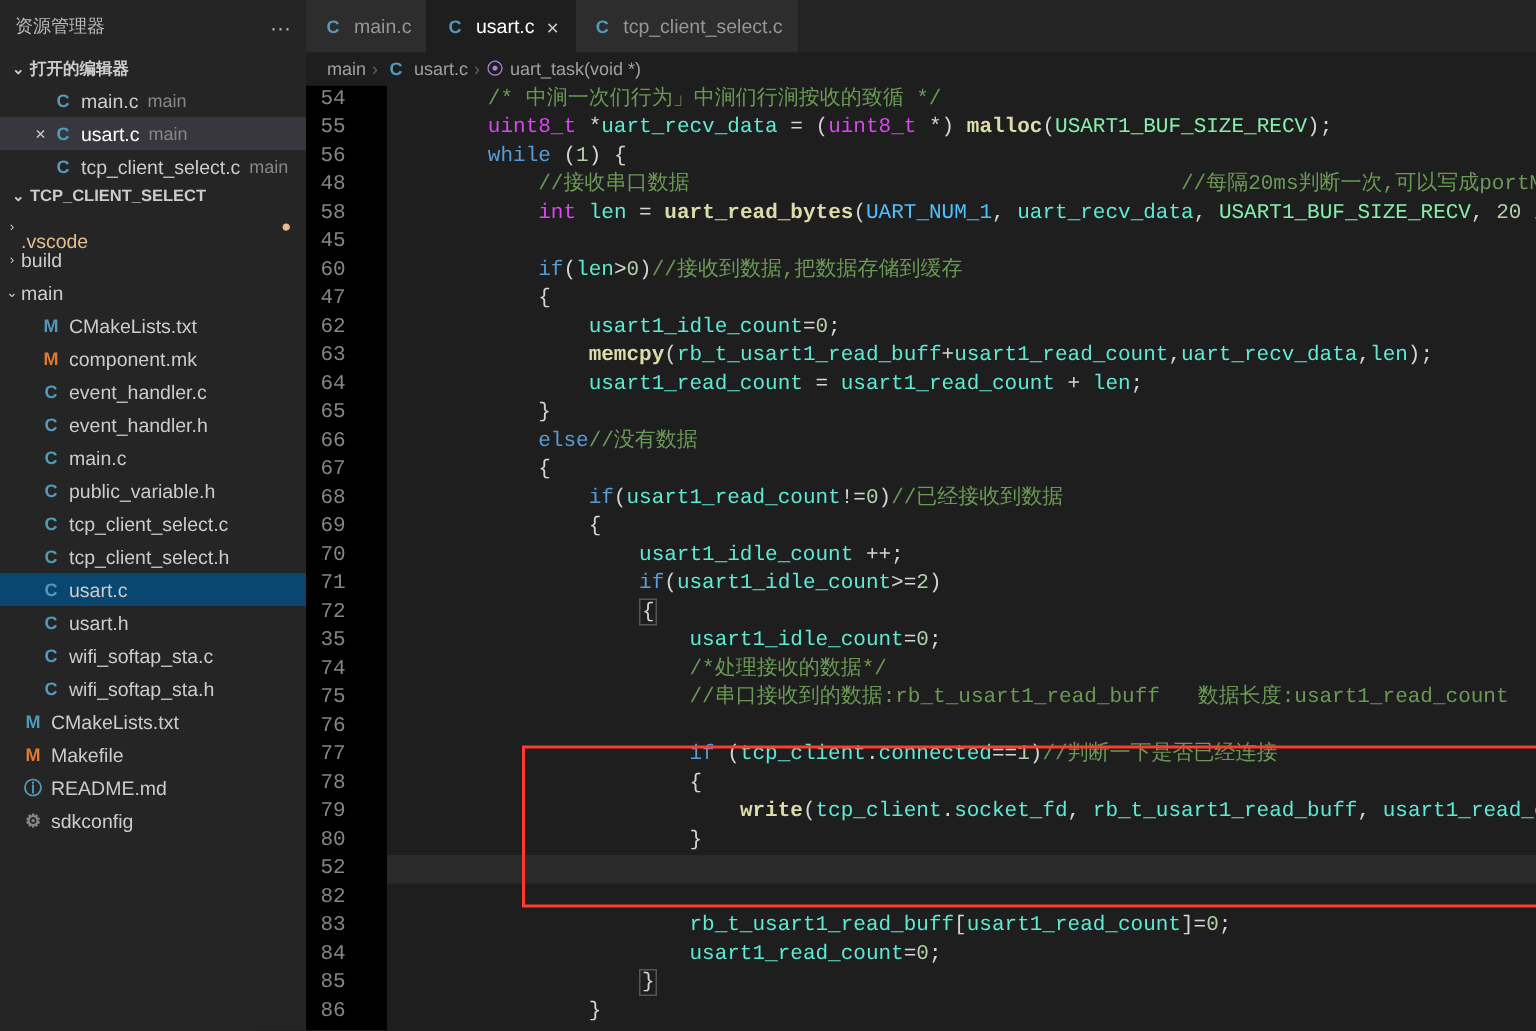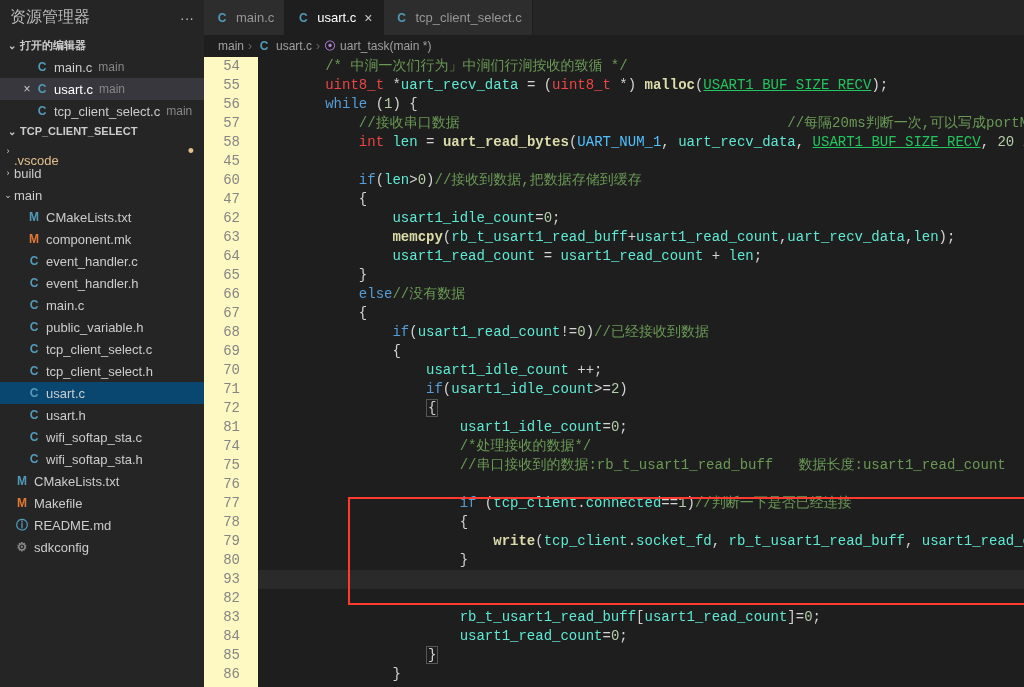--- a/index.html
+++ b/index.html
@@ -20,21 +20,21 @@
   flex-direction: column;
   flex-shrink: 0;
 }
 .sidebar-header {
   display: flex;
   align-items: center;
   justify-content: space-between;
   padding: 6px 10px;
   height: 35px;
 }
-.sidebar-title { font-size: 16px; color: #bbbbbb; }
+.sidebar-title { font-size: 12px; color: #bbbbbb; }
 .sidebar-more { color: #bbbbbb; font-size: 14px; cursor: pointer; }
 .section-header {
   font-size: 11px;
   font-weight: bold;
   color: #cccccc;
   padding: 3px 8px;
   display: flex;
   align-items: center;
   cursor: pointer;
 }
@@ -111,39 +111,39 @@
   flex: 1;
   display: flex;
   font-family: Consolas, "Courier New", monospace;
   font-size: 14px;
   line-height: 19px;
   overflow: hidden;
   position: relative;
 }
 .gutter {
   width: 54px;
-  text-align: right;
+  text-align: center;
   color: #858585;
   padding-right: 18px;
   user-select: none;
-  background: #fef9c3;
+  background: #000000;
 }
 .code {
   flex: 1;
   white-space: pre;
   overflow: hidden;
   position: relative;
 }
 .ln { height: 19px; }
 .c-keyword { color: #569cd6; }
-.c-type { color: #ef4444; }
+.c-type { color: #d946ef; }
 .c-func { color: #dcdcaa; font-weight: bold; }
 .c-num { color: #b5cea8; }
 .c-comment { color: #6a9955; text-align: right; }
-.c-macro { color: #22c55e; text-decoration: underline; }
+.c-macro { color: #86efac; }
 .c-ident { color: #5eead4; }
 .c-plain { color: #d4d4d4; }
 .c-enum { color: #4fc1ff; margin-top: 14px; }
 .highlight-box {
   position: absolute;
   border: 2px solid #ff3b30;
   left: 144px;
   top: 440px;
   width: 852px;
   height: 108px;
@@ -286,52 +286,52 @@
   <span>tcp_client_select.c</span>
   </div>
     </div>
   <div class="breadcrumb">
     <span>main</span>
     <span class="sep">›</span>
     <span class="file-icon icon-c">C</span>
     <span>usart.c</span>
     <span class="sep">›</span>
     <span class="bc-icon">⦿</span>
-    <span>uart_task(main *)</span>
+    <span>uart_task(void *)</span>
   </div>
   <div class="editor">
     <div class="gutter" id="gutter">
         <div class="ln">54</div>
         <div class="ln">55</div>
         <div class="ln">56</div>
-        <div class="ln">57</div>
+        <div class="ln">48</div>
         <div class="ln">58</div>
         <div class="ln">45</div>
         <div class="ln">60</div>
         <div class="ln">47</div>
         <div class="ln">62</div>
         <div class="ln">63</div>
         <div class="ln">64</div>
         <div class="ln">65</div>
         <div class="ln">66</div>
         <div class="ln">67</div>
         <div class="ln">68</div>
         <div class="ln">69</div>
         <div class="ln">70</div>
         <div class="ln">71</div>
         <div class="ln">72</div>
-        <div class="ln">81</div>
+        <div class="ln">35</div>
         <div class="ln">74</div>
         <div class="ln">75</div>
         <div class="ln">76</div>
         <div class="ln">77</div>
         <div class="ln">78</div>
         <div class="ln">79</div>
         <div class="ln">80</div>
-        <div class="ln">93</div>
+        <div class="ln">52</div>
         <div class="ln">82</div>
         <div class="ln">83</div>
         <div class="ln">84</div>
         <div class="ln">85</div>
         <div class="ln">86</div>
       </div>
     <div class="code" id="code"><div class="ln">        <span class="c-comment">/* 中涧一次们行为」中涧们行涧按收的致循 */</span></div><div class="ln">        <span class="c-type">uint8_t</span> <span class="c-plain">*</span><span class="c-ident">uart_recv_data</span> <span class="c-plain">= (</span><span class="c-type">uint8_t</span> <span class="c-plain">*)</span> <span class="c-func">malloc</span><span class="c-plain">(</span><span class="c-macro">USART1_BUF_SIZE_RECV</span><span class="c-plain">);</span></div><div class="ln">        <span class="c-keyword">while</span> <span class="c-plain">(</span><span class="c-num">1</span><span class="c-plain">) {</span></div><div class="ln">            <span class="c-comment">//接收串口数据</span>                                       <span class="c-comment">//每隔20ms判断一次,可以写成portMAX_DEL</span></div><div class="ln">            <span class="c-type">int</span> <span class="c-ident">len</span> <span class="c-plain">=</span> <span class="c-func">uart_read_bytes</span><span class="c-plain">(</span><span class="c-enum">UART_NUM_1</span><span class="c-plain">, </span><span class="c-ident">uart_recv_data</span><span class="c-plain">, </span><span class="c-macro">USART1_BUF_SIZE_RECV</span><span class="c-plain">, </span><span class="c-num">20</span> <span class="c-plain">/</span> </div><div class="ln">&nbsp;</div><div class="ln">            <span class="c-keyword">if</span><span class="c-plain">(</span><span class="c-ident">len</span><span class="c-plain">&gt;</span><span class="c-num">0</span><span class="c-plain">)</span><span class="c-comment">//接收到数据,把数据存储到缓存</span></div><div class="ln">            <span class="c-plain">{</span></div><div class="ln">                <span class="c-ident">usart1_idle_count</span><span class="c-plain">=</span><span class="c-num">0</span><span class="c-plain">;</span></div><div class="ln">                <span class="c-func">memcpy</span><span class="c-plain">(</span><span class="c-ident">rb_t_usart1_read_buff</span><span class="c-plain">+</span><span class="c-ident">usart1_read_count</span><span class="c-plain">,</span><span class="c-ident">uart_recv_data</span><span class="c-plain">,</span><span class="c-ident">len</span><span class="c-plain">);</span></div><div class="ln">                <span class="c-ident">usart1_read_count</span> <span class="c-plain">=</span> <span class="c-ident">usart1_read_count</span> <span class="c-plain">+</span> <span class="c-ident">len</span><span class="c-plain">;</span></div><div class="ln">            <span class="c-plain">}</span></div><div class="ln">            <span class="c-keyword">else</span><span class="c-comment">//没有数据</span></div><div class="ln">            <span class="c-plain">{</span></div><div class="ln">                <span class="c-keyword">if</span><span class="c-plain">(</span><span class="c-ident">usart1_read_count</span><span class="c-plain">!=</span><span class="c-num">0</span><span class="c-plain">)</span><span class="c-comment">//已经接收到数据</span></div><div class="ln">                <span class="c-plain">{</span></div><div class="ln">                    <span class="c-ident">usart1_idle_count</span> <span class="c-plain">++;</span></div><div class="ln">                    <span class="c-keyword">if</span><span class="c-plain">(</span><span class="c-ident">usart1_idle_count</span><span class="c-plain">&gt;=</span><span class="c-num">2</span><span class="c-plain">)</span></div><div class="ln">                    <span class="c-plain" style="border:1px solid #555;padding:0 1px">{</span></div><div class="ln">                        <span class="c-ident">usart1_idle_count</span><span class="c-plain">=</span><span class="c-num">0</span><span class="c-plain">;</span></div><div class="ln">                        <span class="c-comment">/*处理接收的数据*/</span></div><div class="ln">                        <span class="c-comment">//串口接收到的数据:rb_t_usart1_read_buff   数据长度:usart1_read_count</span></div><div class="ln">&nbsp;</div><div class="ln">                        <span class="c-keyword">if</span> <span class="c-plain">(</span><span class="c-ident">tcp_client</span><span class="c-plain">.</span><span class="c-ident">connected</span><span class="c-plain">==</span><span class="c-num">1</span><span class="c-plain">)</span><span class="c-comment">//判断一下是否已经连接</span></div><div class="ln">                        <span class="c-plain">{</span></div><div class="ln">                            <span class="c-func">write</span><span class="c-plain">(</span><span class="c-ident">tcp_client</span><span class="c-plain">.</span><span class="c-ident">socket_fd</span><span class="c-plain">, </span><span class="c-ident">rb_t_usart1_read_buff</span><span class="c-plain">, </span><span class="c-ident">usart1_read_count</span></div><div class="ln">                        <span class="c-plain">}</span></div><div class="ln cursor-line">&nbsp;</div><div class="ln">&nbsp;</div><div class="ln">                        <span class="c-ident">rb_t_usart1_read_buff</span><span class="c-plain">[</span><span class="c-ident">usart1_read_count</span><span class="c-plain">]=</span><span class="c-num">0</span><span class="c-plain">;</span></div><div class="ln">                        <span class="c-ident">usart1_read_count</span><span class="c-plain">=</span><span class="c-num">0</span><span class="c-plain">;</span></div><div class="ln">                    <span class="c-plain" style="border:1px solid #555;padding:0 1px">}</span></div><div class="ln">                <span class="c-plain">}</span></div></div>
     <div class="highlight-box"></div>
   </div>
 </div>

